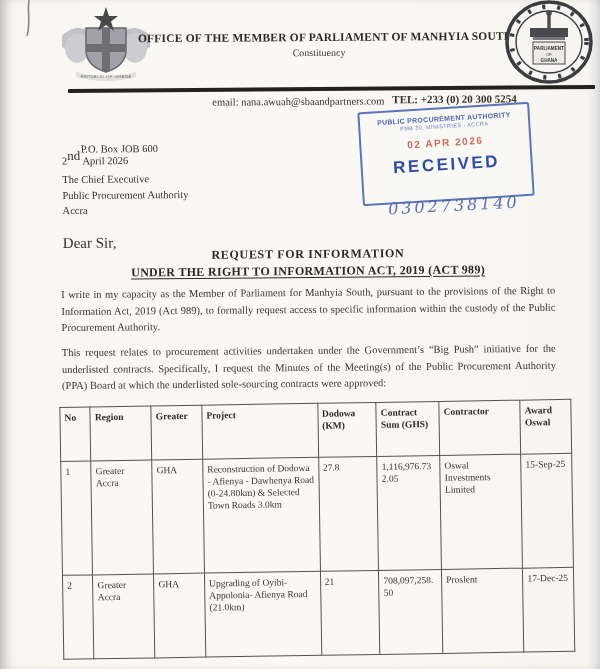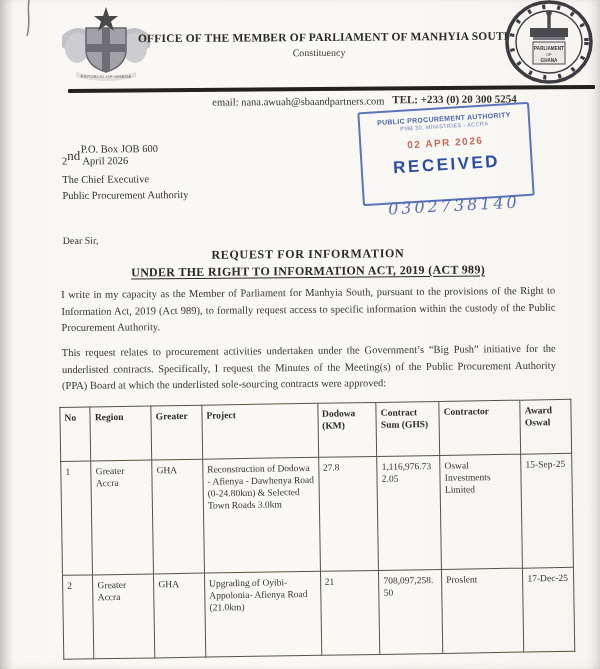--- a/index.html
+++ b/index.html
@@ -42,21 +42,21 @@
     position:absolute;left:388px;top:196px;
     font-family:"DejaVu Serif", serif;font-style:italic;
     font-size:16px;letter-spacing:3px;color:#4a5fb0;
     transform:rotate(-3deg);opacity:.9;
   }
   
   .letter{position:absolute;left:0;top:0;width:600px;height:669px;transform:rotate(-.5deg);transform-origin:300px 380px;}
   .date-line{position:absolute;left:64px;top:146px;font-size:10.5px;}
   .date-line sup{font-size:13px;}
   .address{position:absolute;left:64px;top:170px;font-size:10.5px;line-height:15.5px;}
-  .salutation{position:absolute;left:64px;top:233px;font-size:10px;}
+  .salutation{position:absolute;left:64px;top:233px;font-size:15px;}
   .titles{position:absolute;left:60px;top:247px;width:498px;text-align:center;}
   .title1{font-size:12px;font-weight:bold;letter-spacing:.7px;color:#2c2a25;}
   .title2{font-size:12px;font-weight:bold;letter-spacing:.3px;margin-top:2px;text-decoration:underline;text-underline-offset:2px;color:#2c2a25;}
   .para{position:absolute;left:62px;width:494px;font-size:10.5px;line-height:16.5px;text-align:justify;color:#37342d;}
   .para1{top:285px;}
   .para2{top:343px;}
   
   table.contracts{
     position:absolute;left:60px;top:403px;width:512px;
     border-collapse:collapse;transform:rotate(-.4deg);
@@ -134,20 +134,21 @@
 
   <div class="letter">
 
     <div class="date-line">
       <span>2</span><sup>nd</sup><span> April 2026</span>
     </div>
 
     <div class="address">
       <div>The Chief Executive</div>
       <div>Public Procurement Authority</div>
+      <div>Accra</div>
     </div>
 
     <div class="salutation">Dear Sir,</div>
 
     <div class="titles">
       <div class="title1">REQUEST FOR INFORMATION</div>
       <div class="title2">UNDER THE RIGHT TO INFORMATION ACT, 2019 (ACT 989)</div>
     </div>
 
     <div class="para para1">I write in my capacity as the Member of Parliament for Manhyia South, pursuant to the provisions of the Right to Information Act, 2019 (Act 989), to formally request access to specific information within the custody of the Public Procurement Authority.</div>

